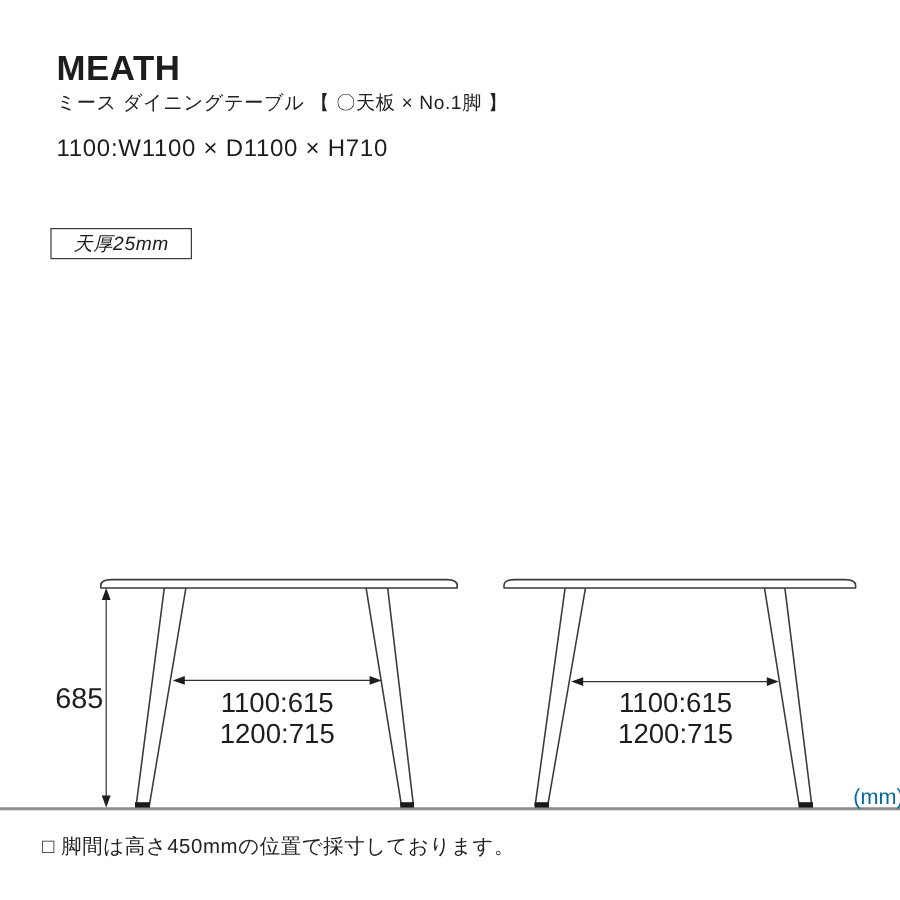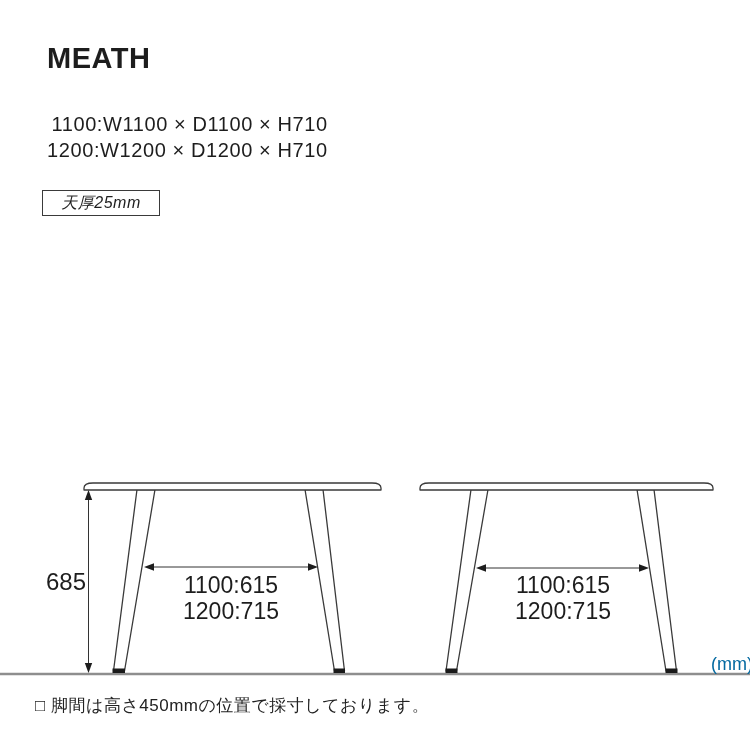--- a/index.html
+++ b/index.html
@@ -40,24 +40,24 @@
   .dim-head{fill:#1d1d1d;stroke:none;}
   .foot{fill:#1a1a1a;stroke:none;}
   .dim-text{font-family:"Liberation Sans","DejaVu Sans",sans-serif;fill:#1d1d1d;}
 </style>
 </head>
 <body>
 
 <div class="page">
 
   <h1 class="title">MEATH</h1>
+  <div class="subtitle">ミース ダイニングテーブル 【 〇天板 × No.1脚 】</div>
 
   <div class="sizes">
     <div>1100:W1100 × D1100 × H710</div>
-    <div>1200:W1200 × D1200 × H710</div>
   </div>
 
   <div class="badge">天厚25mm</div>
 
   <svg class="diagram-svg" viewBox="0 0 750 750">
 
     <line x1="0" y1="674" x2="750" y2="674" stroke="#8e8e8e" stroke-width="2.5"></line>
 
     <g>
       <polygon class="outline" points="137,489.5 155,489.5 124.5,671 113.5,671"></polygon>

